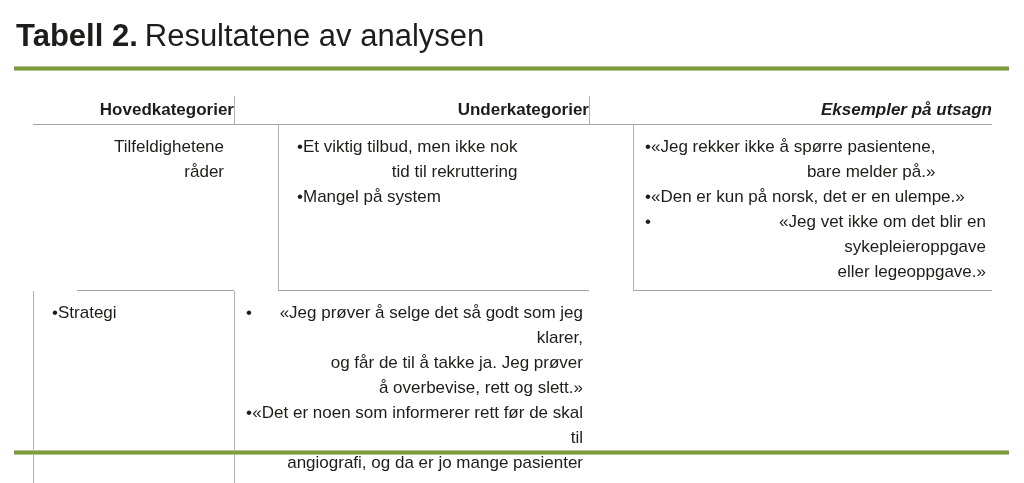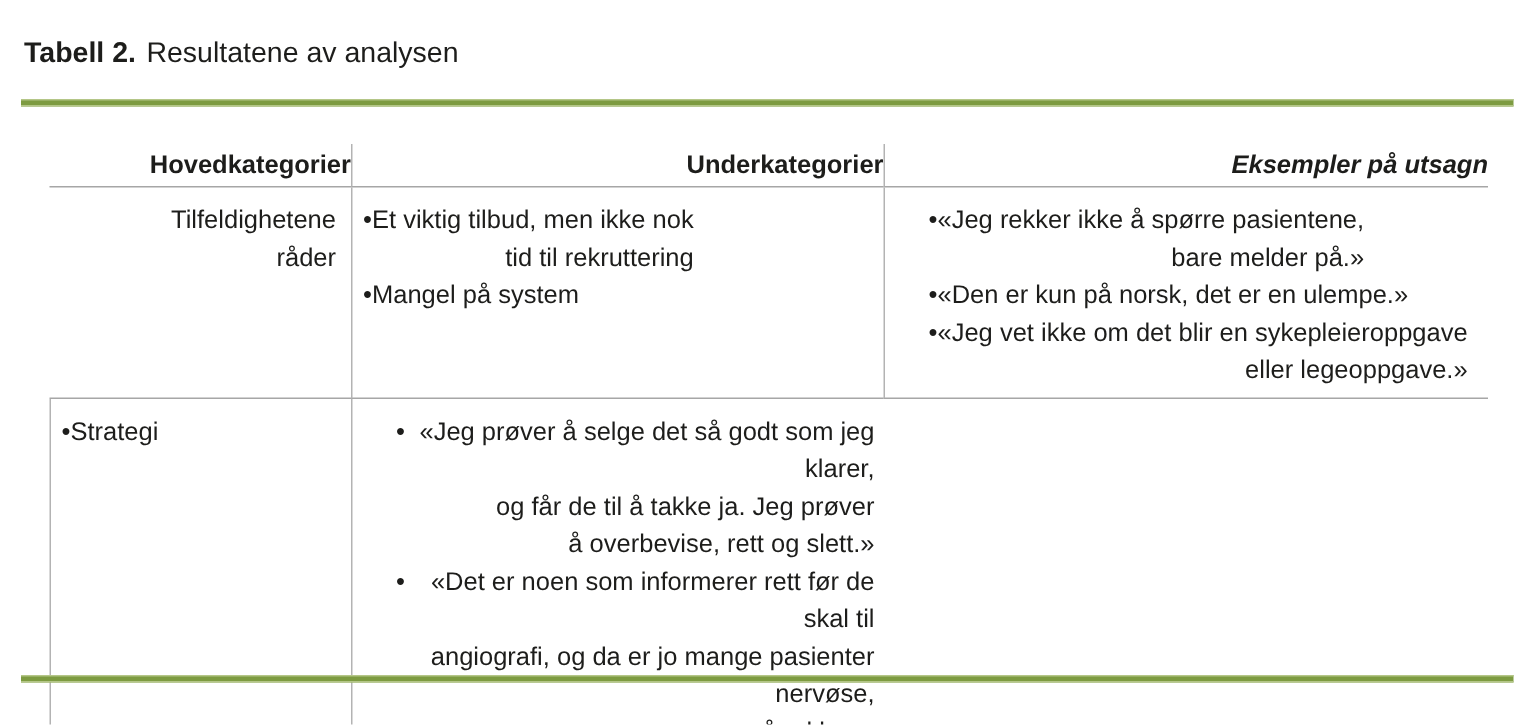--- a/index.html
+++ b/index.html
@@ -9,21 +9,21 @@
     font-family: "Liberation Sans", "DejaVu Sans", sans-serif;
     color: #1d1d1b;
     position: relative;
     overflow: hidden;
   }
   .page { position: absolute; inset: 0; }
 
   
   .caption {
     position: absolute; left: 16px; top: 22px;
-    font-size: 19px; line-height: 28px; white-space: nowrap;
+    font-size: 31px; line-height: 28px; white-space: nowrap;
   }
   .caption .cap-num { font-weight: 700; }
   .caption .cap-text { font-weight: 400; margin-left: 7px; }
 
   
   .rule {
     position: absolute; left: 14px; width: 995px; height: 3px;
     background: #7d9b41;
     border-top: 1px solid #b4c687; border-bottom: 1px solid #b4c687;
     box-sizing: content-box;
@@ -43,26 +43,26 @@
   .hdr {
     font-weight: 700;
     height: 29px;
     padding-top: 1px;
     border-bottom: 1px solid #a6a6a6;
   }
   .hdr.col1 { padding-left: 5px; }
   .hdr.col2 { padding-left: 11px; }
   .hdr.col3 { padding-left: 10px; font-style: italic; }
 
-  .body-row1 { min-height: 136px; border-bottom: 1px solid #a6a6a6; }
+  .body-row1 { min-height: 136px; border-bottom: 1px solid #a6a6a6; margin-left: 44px; }
   .body-row2 { min-height: 160px; }
   .body-cell { padding-top: 9px; padding-bottom: 6px; }
   .body-cell.col1 { padding-left: 5px; padding-right: 10px; }
-  .body-cell.col2 { padding-left: 0; padding-right: 8px; }
-  .body-cell.col3 { padding-left: 22px; padding-right: 6px; }
+  .body-cell.col2 { padding-left: 11px; padding-right: 8px; }
+  .body-cell.col3 { padding-left: 4px; padding-right: 6px; }
 
   .multiline { white-space: pre-line; }
 
   .bullet { display: flex; align-items: flex-start; }
   .bullet::before {
     content: "\2022";
     flex: none;
     width: 13px;
   }
   .bullet-text { white-space: pre-line; }

